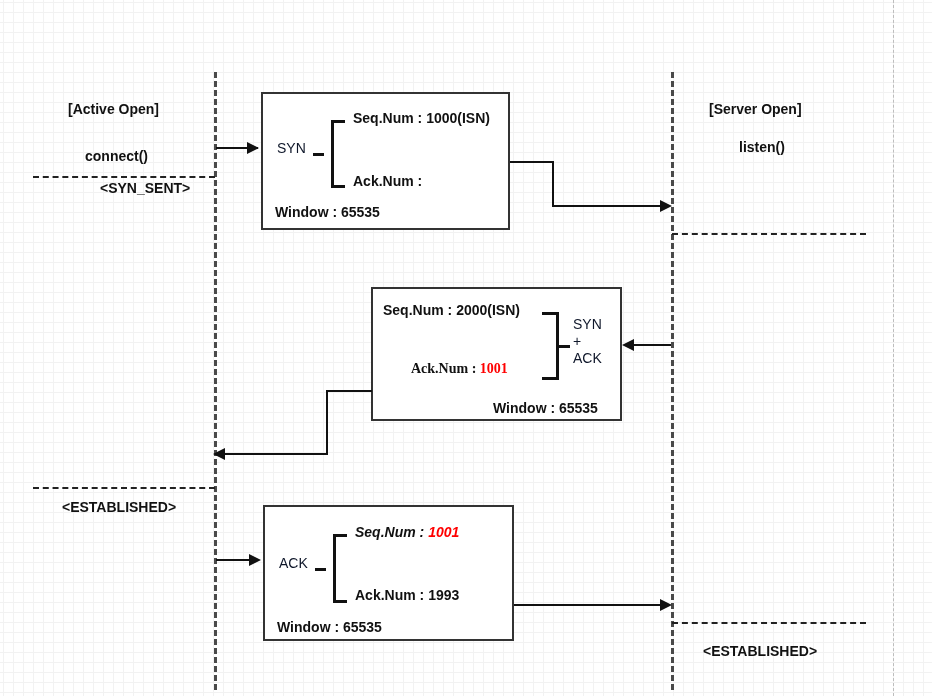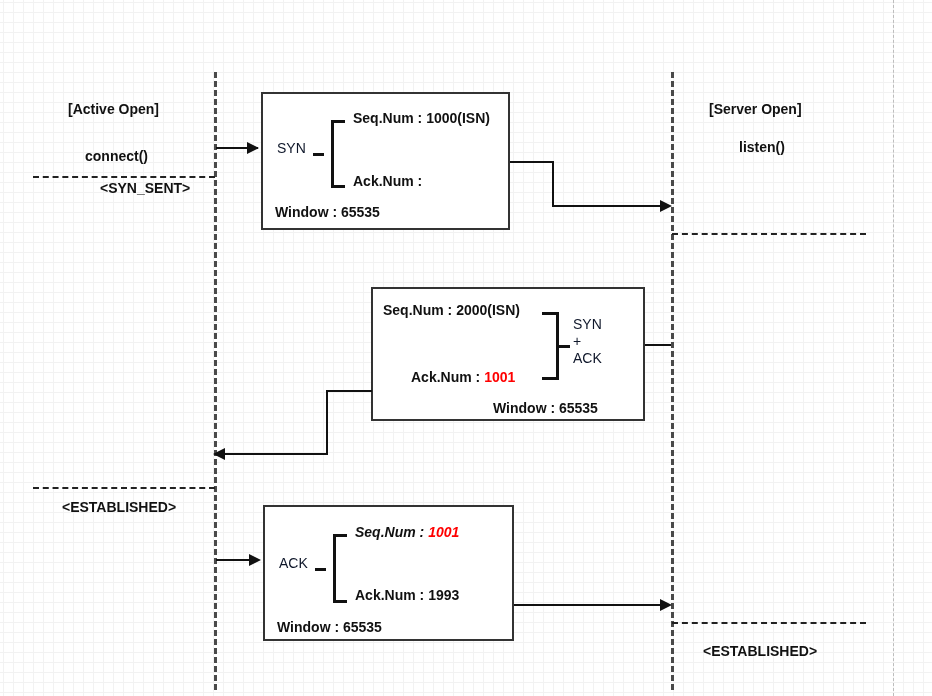--- a/index.html
+++ b/index.html
@@ -213,26 +213,26 @@
   </div>
 
   <div class="hline" style="left:510px; top:161px; width:44px;"></div>
   <div class="vline" style="left:552px; top:161px; height:44px;"></div>
   <div class="hline" style="left:552px; top:205px; width:115px;"></div>
   <div class="arrow-r" style="left:660px; top:200px;"></div>
 
   <div class="hline" style="left:630px; top:344px; width:41px;"></div>
   <div class="arrow-l" style="left:622px; top:339px;"></div>
 
-  <div class="packet-box" style="left:371px; top:287px; width:274px; height:134px;">
+  <div class="packet-box" style="left:371px; top:287px; width:251px; height:134px;">
     <span class="fld" style="left:10px; top:13px;">
       <span>Seq.Num : </span><span>2000(ISN)</span>
     </span>
 
-    <span class="fld" style="left:38px; top:80px;">
+    <span class="fld" style="left:38px; top:72px;font-family:Liberation Serif, serif;">
       <span>Ack.Num : </span><span class="red">1001</span>
     </span>
 
     <div class="brace flip" style="left:175px; top:23px; width:24px; height:68px;">
       <span class="stem"></span>
       <span class="vbar"></span>
       <span class="tarm"></span>
       <span class="barm"></span>
     </div>
 

